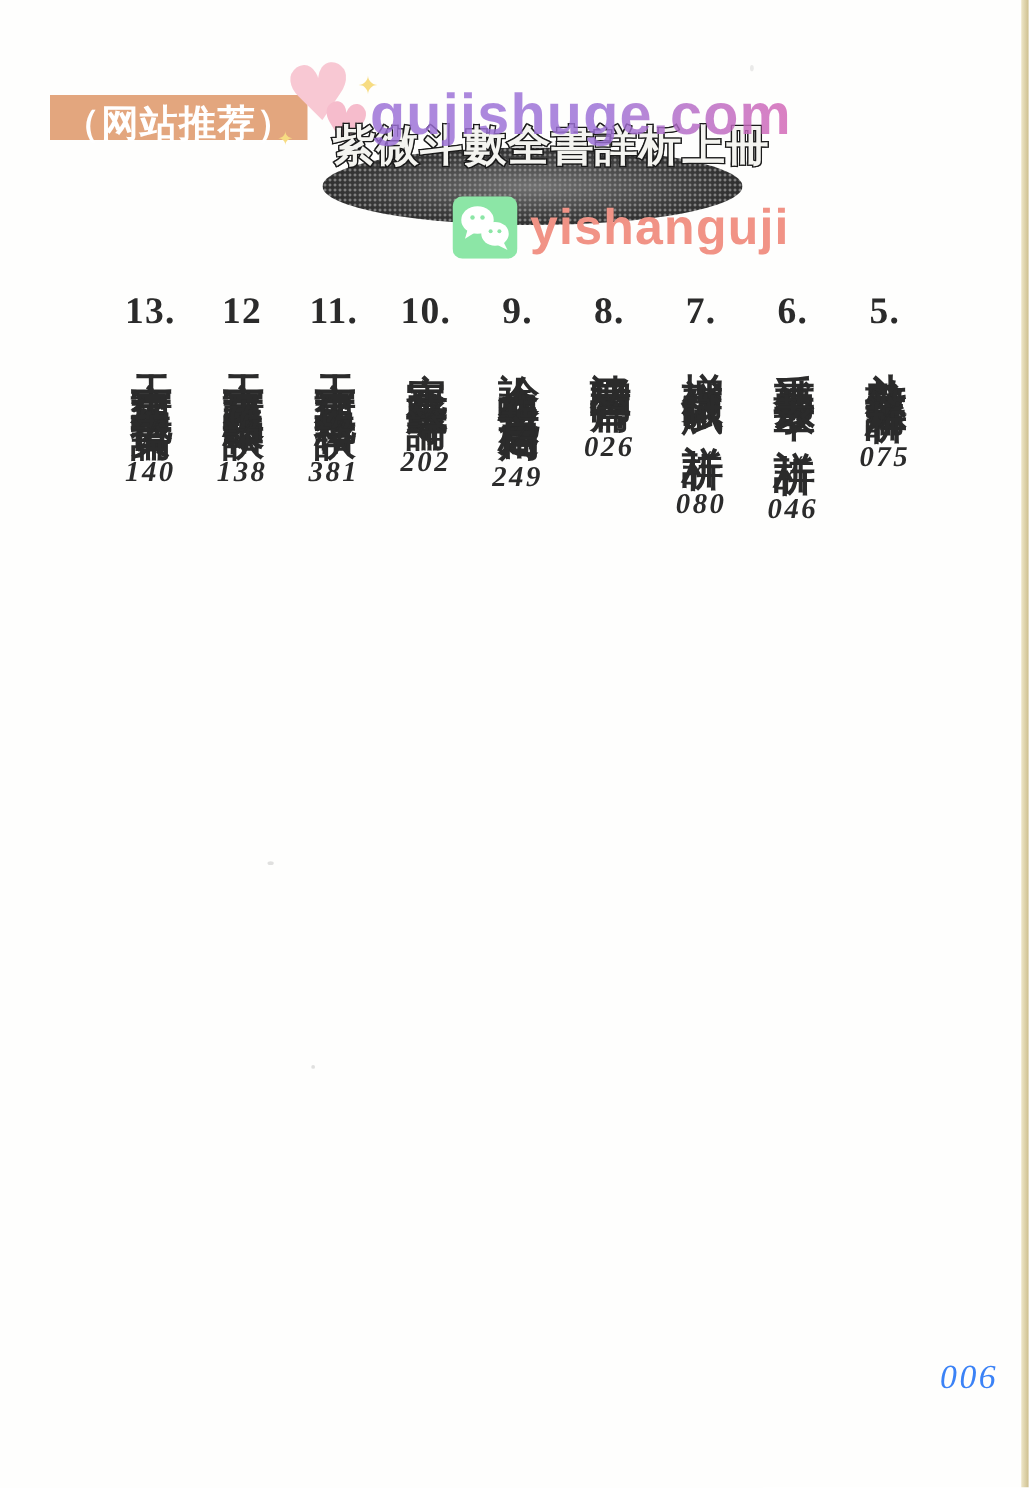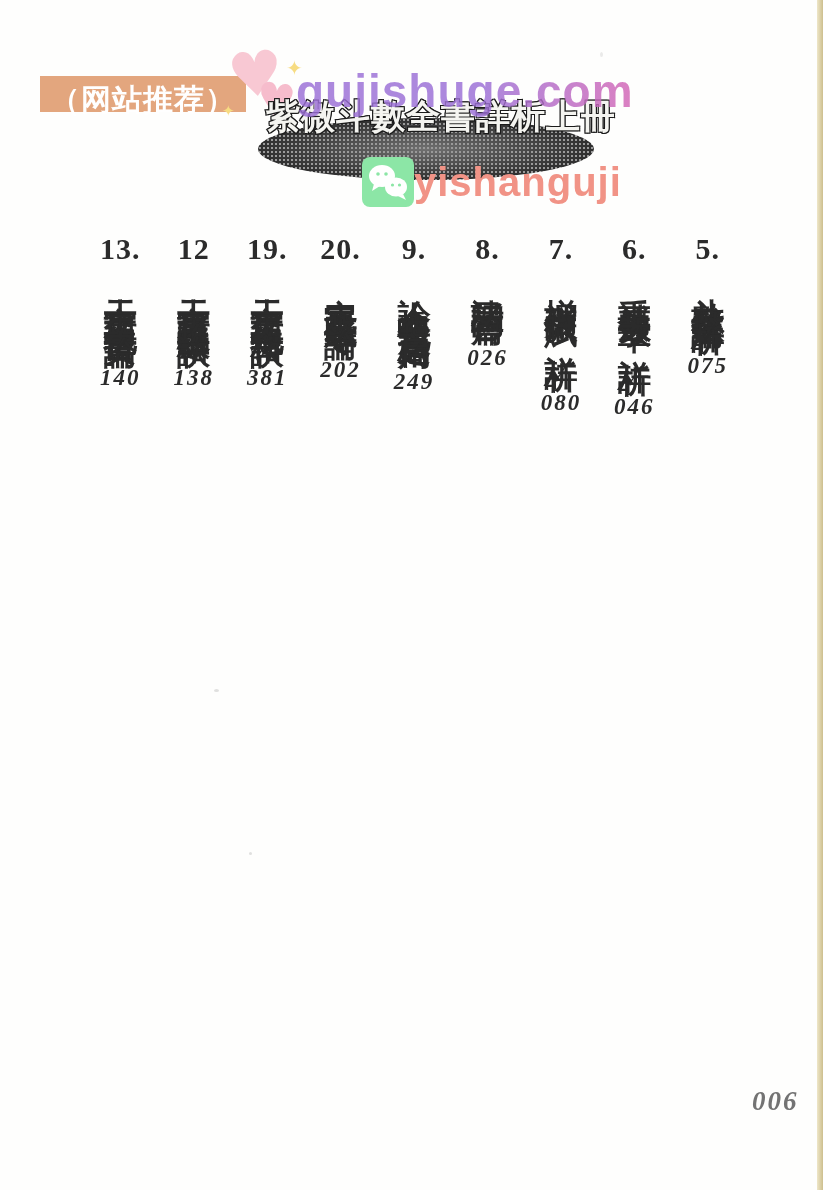--- a/index.html
+++ b/index.html
@@ -66,20 +66,21 @@
     font-weight:bold;font-size:46px;letter-spacing:1px;
     background:linear-gradient(90deg,var(--site-url-violet,#9b6fd6) 55%,var(--site-url-pink,#d465b5));
     -webkit-background-clip:text;background-clip:text;color:transparent;
     opacity:.82;white-space:nowrap;
   }
 
   
   .wechat-row{position:absolute;left:362px;top:157px;display:flex;align-items:center;}
   .wechat-icon{width:52px;height:50px;display:block;}
   .wechat-id{
+    margin-left:10px;
     font-family:"Liberation Sans","DejaVu Sans",sans-serif;
     font-weight:bold;font-size:40px;letter-spacing:1px;
     color:var(--wechat-id-text,#f19386);
   }
 
   
   .toc{
     position:absolute;left:100px;top:234px;width:628px;
     display:flex;flex-direction:row-reverse;justify-content:space-between;
   }
@@ -89,22 +90,22 @@
     writing-mode:vertical-rl;text-orientation:upright;
     font-size:33px;font-weight:700;letter-spacing:4px;line-height:1.1;
     margin-top:8px;white-space:pre;
   }
   .toc-slash{margin-top:20px;font-size:30px;font-style:italic;line-height:1;transform:skewX(-8deg);}
   .toc-page{margin-top:4px;font-size:23px;font-style:italic;font-weight:700;letter-spacing:2px;line-height:1;}
 
   
   .folio{
     position:absolute;left:752px;top:1086px;
-    font-size:27px;font-style:italic;font-weight:700;letter-spacing:2px;
-    color:#737373;
+    font-size:27px;font-style:italic;font-weight:400;letter-spacing:2px;
+    color:#3b82f6;
   }
 
   
   .speck{position:absolute;background:#9a9a9a;border-radius:50%;opacity:.3;}
   .speck.s1{left:214px;top:689px;width:5px;height:3px;}
   .speck.s2{left:249px;top:852px;width:3px;height:3px;}
   .speck.s3{left:600px;top:52px;width:3px;height:5px;opacity:.2;}
 </style>
 </head>
 <body>
@@ -169,28 +170,28 @@
     </div>
 
     <div class="toc-col">
       <div class="toc-num">9.</div>
       <div class="toc-title">論人命格造化趨吉之格局</div>
       <div class="toc-slash">/</div>
       <div class="toc-page">249</div>
     </div>
 
     <div class="toc-col">
-      <div class="toc-num">20.</div>
+      <div class="toc-num">10.</div>
       <div class="toc-title">定富貴貧賤十等論</div>
       <div class="toc-slash">/</div>
       <div class="toc-page">202</div>
     </div>
 
     <div class="toc-col">
-      <div class="toc-num">19.</div>
+      <div class="toc-num">11.</div>
       <div class="toc-title">十二宮諸星得地合格訣</div>
       <div class="toc-slash">/</div>
       <div class="toc-page">381</div>
     </div>
 
     <div class="toc-col">
       <div class="toc-num">12</div>
       <div class="toc-title">十二宮諸星失陷破格訣</div>
       <div class="toc-slash">/</div>
       <div class="toc-page">138</div>

